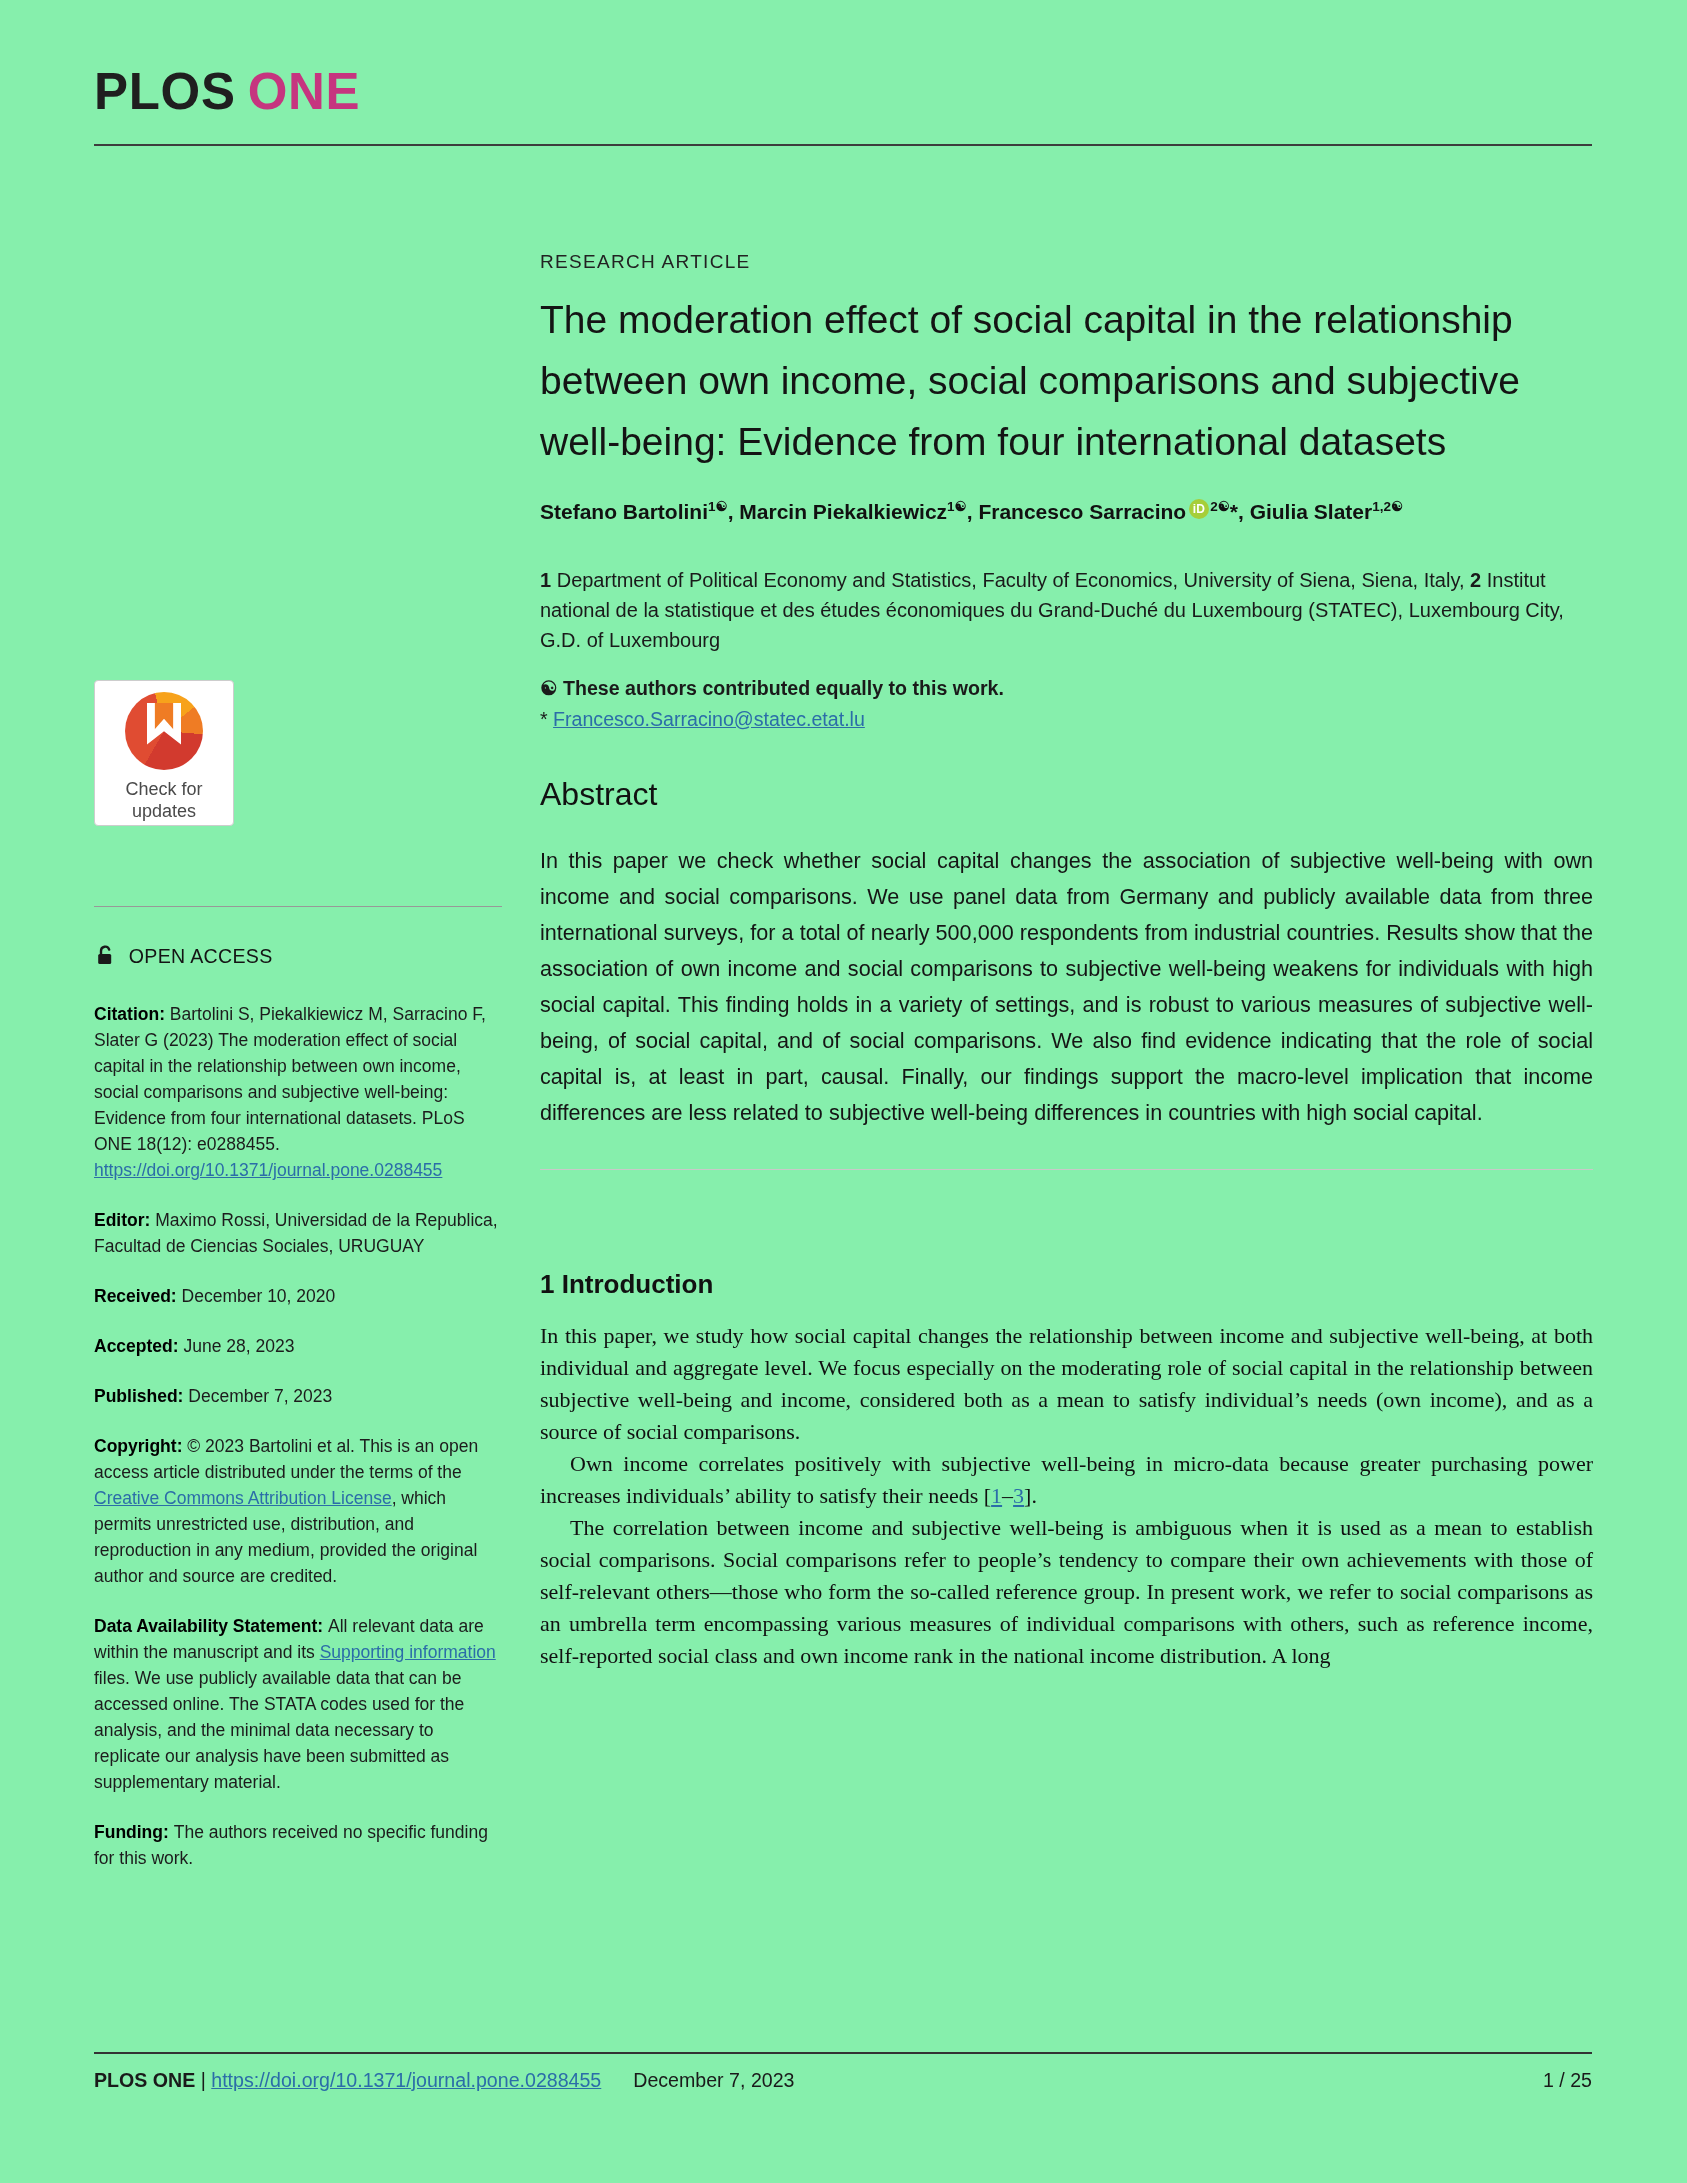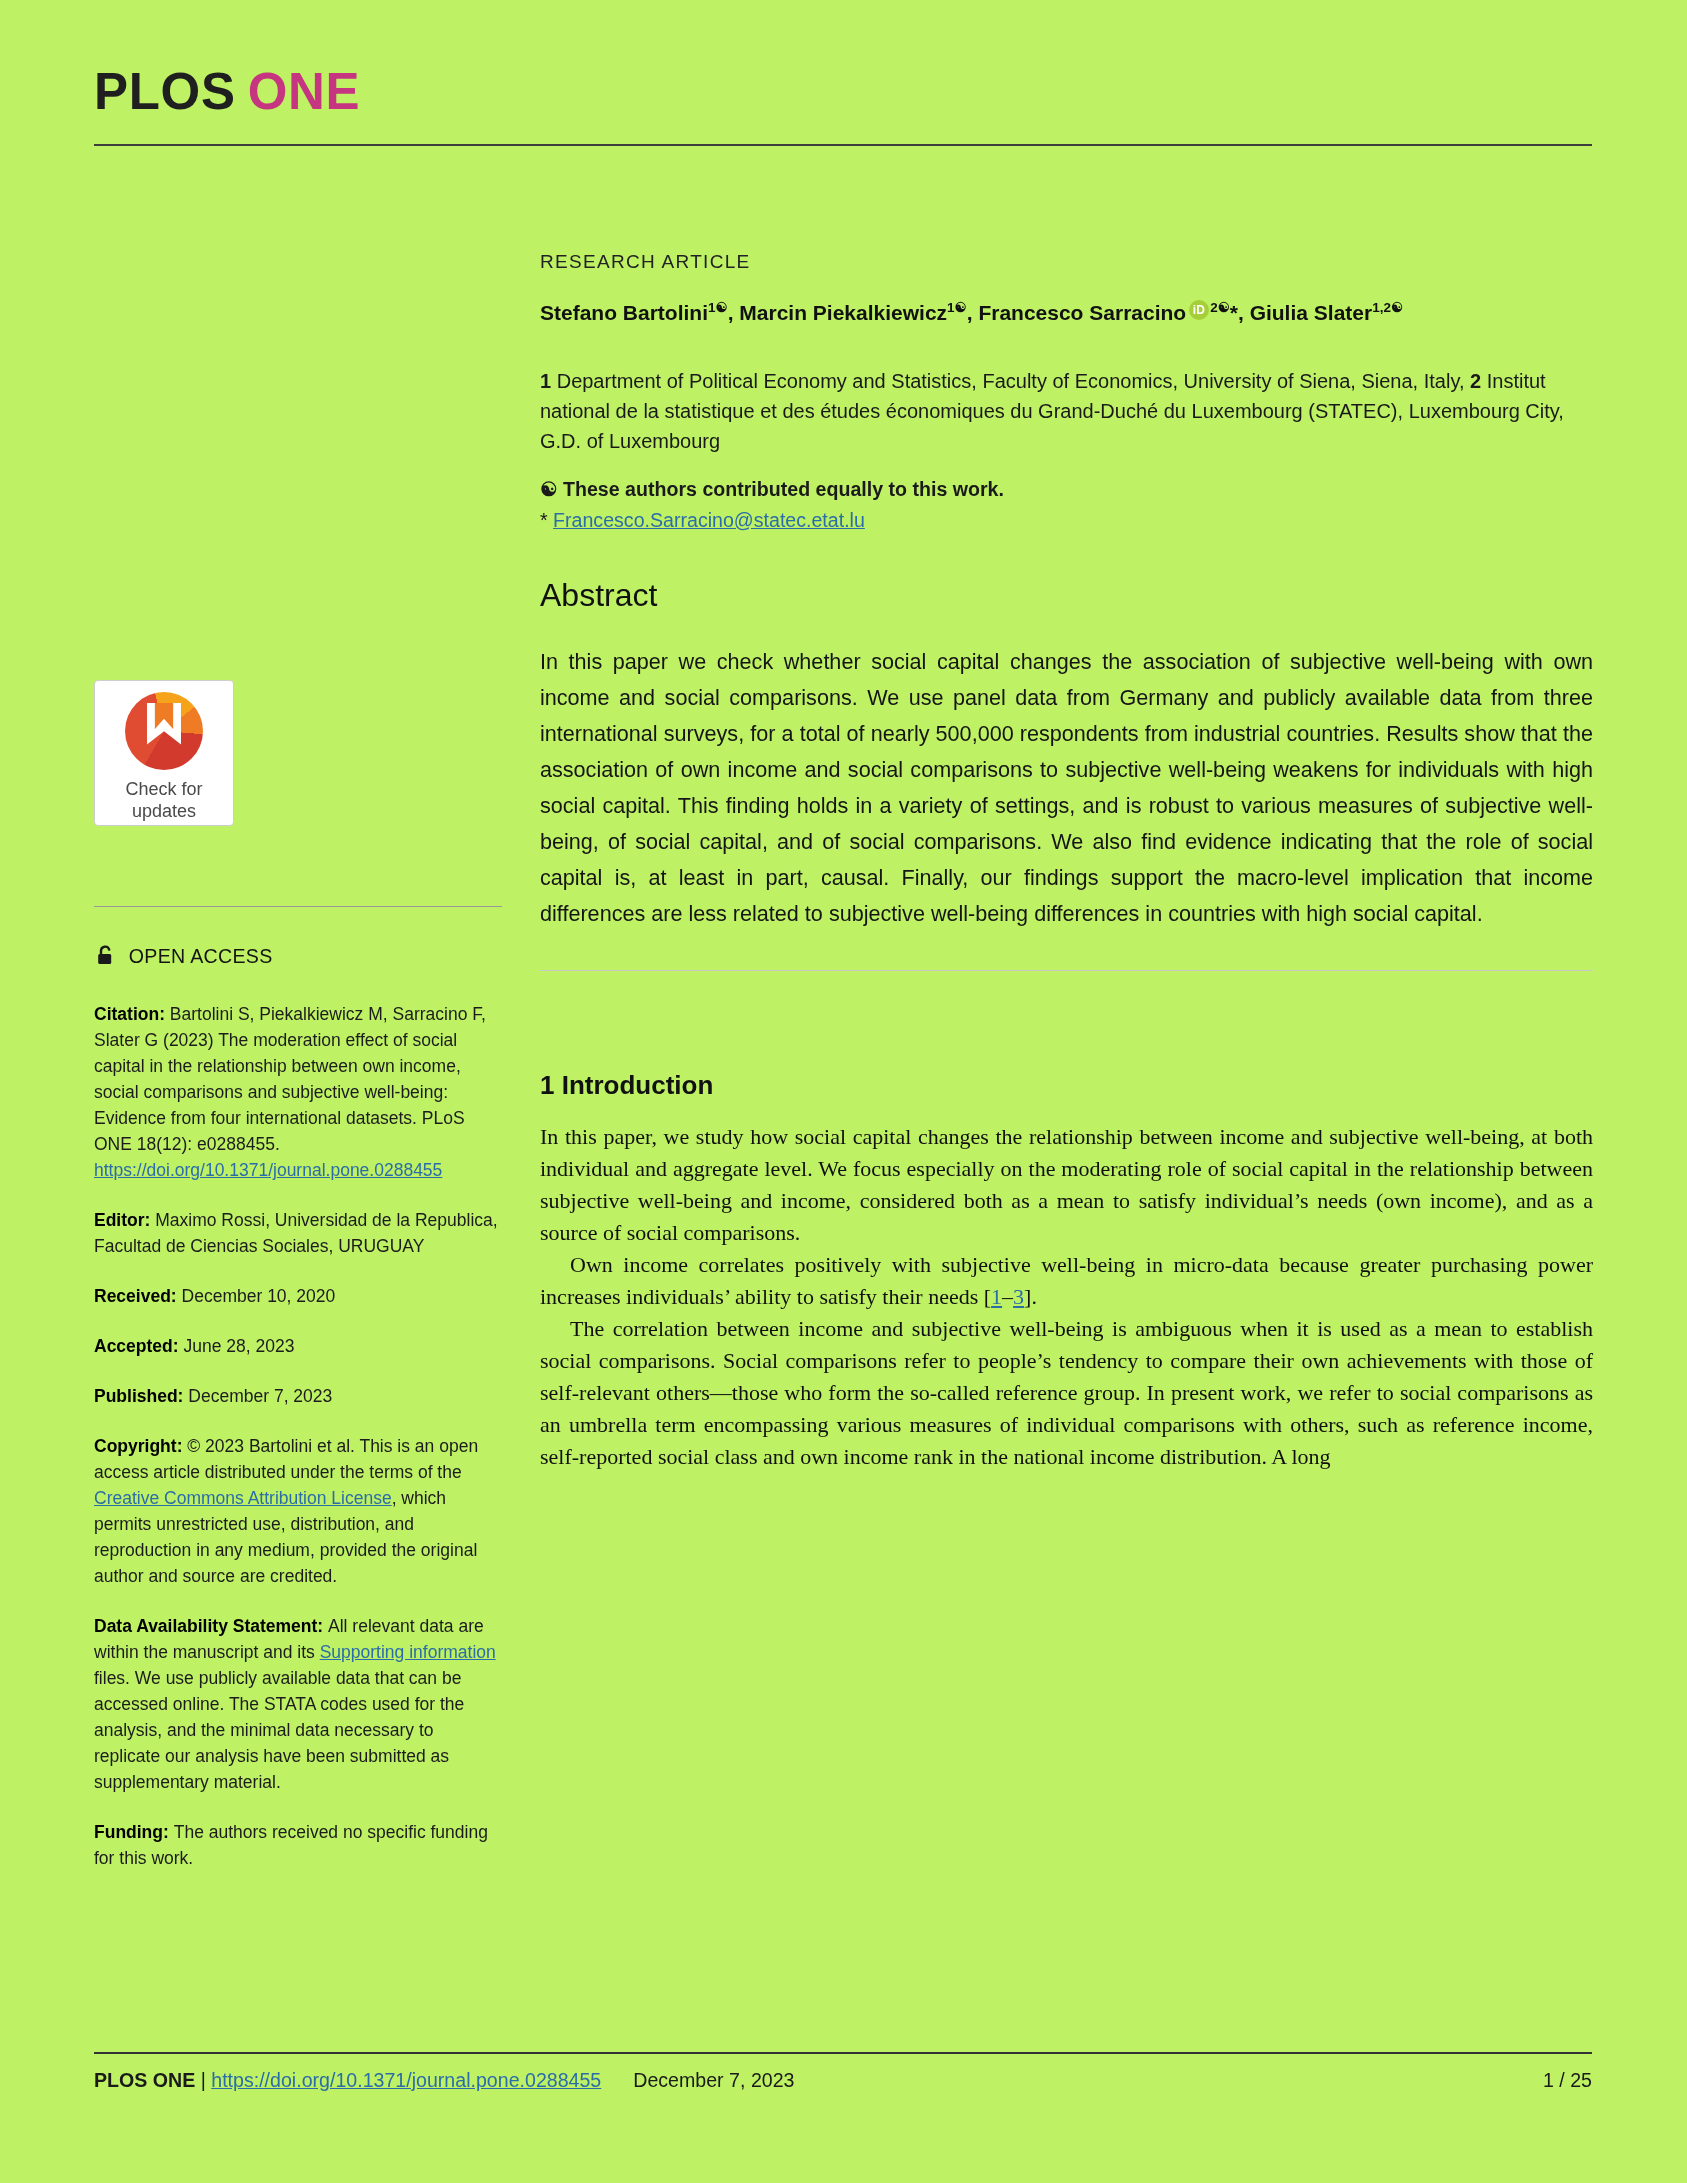--- a/index.html
+++ b/index.html
@@ -2,21 +2,21 @@
 <html lang="en" style="font-size:10.8px"><head>
 <meta charset="utf-8">
 <style>
   * { margin:0; padding:0; box-sizing:border-box; }
   html,body { background:#ffffff; }
   body {
     width:1687px; height:2183px;
     font-family:"Liberation Sans", sans-serif;
     color:#1a1a1a;
   }
-  .page { position:relative; width:1687px; height:2183px; overflow:hidden; background:#bef264; }
+  .page { position:relative; width:1687px; height:2183px; overflow:hidden; background:#86efac; }
 
   
   .logo { position:absolute; left:94px; top:62px; font-size:51px; font-weight:700; letter-spacing:0.7px; }
   .logo .plos { color:#1f1f1f; }
   .logo .one  { color:#c6357f; margin-left:12px; }
   .rule-top { position:absolute; left:94px; top:144px; width:1498px; height:2px; background:#3d3d3d; }
 
   
   .sidebar { position:absolute; left:94px; top:680px; width:408px; font-size:17.5px; line-height:26px; color:#1c1c1c; }
   .badge {
@@ -138,20 +138,21 @@
 
     <p class="side-block">
       <b>Funding: </b><span>The authors received no specific funding for this work.</span>
     </p>
   </aside>
 
   <main class="main">
 
     <div class="kicker">RESEARCH ARTICLE</div>
 
+    <h1 class="title">The moderation effect of social capital in the relationship between own income, social comparisons and subjective well-being: Evidence from four international datasets</h1>
 
     <p class="authors">
       <span>Stefano Bartolini</span><sup>1☯</sup><span>, </span><span>Marcin Piekalkiewicz</span><sup>1☯</sup><span>, </span><span>Francesco Sarracino</span><span class="orcid">iD</span><sup>2☯</sup><span>*</span><span>, </span><span>Giulia Slater</span><sup>1,2☯</sup>
     </p>
 
     <p class="affiliations">
       <b>1</b><span> Department of Political Economy and Statistics, Faculty of Economics, University of Siena, Siena, Italy, </span><b>2</b><span> Institut national de la statistique et des études économiques du Grand-Duché du Luxembourg (STATEC), Luxembourg City, G.D. of Luxembourg</span>
     </p>
 
     <p class="contrib">☯ These authors contributed equally to this work.</p>

